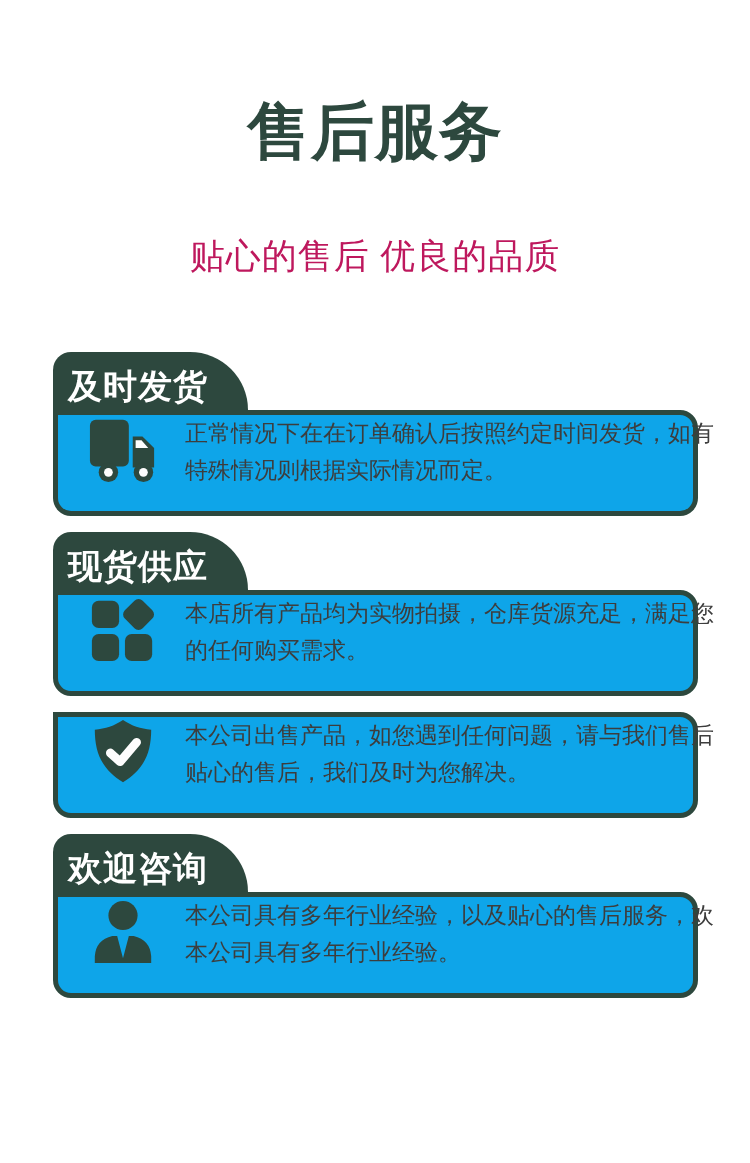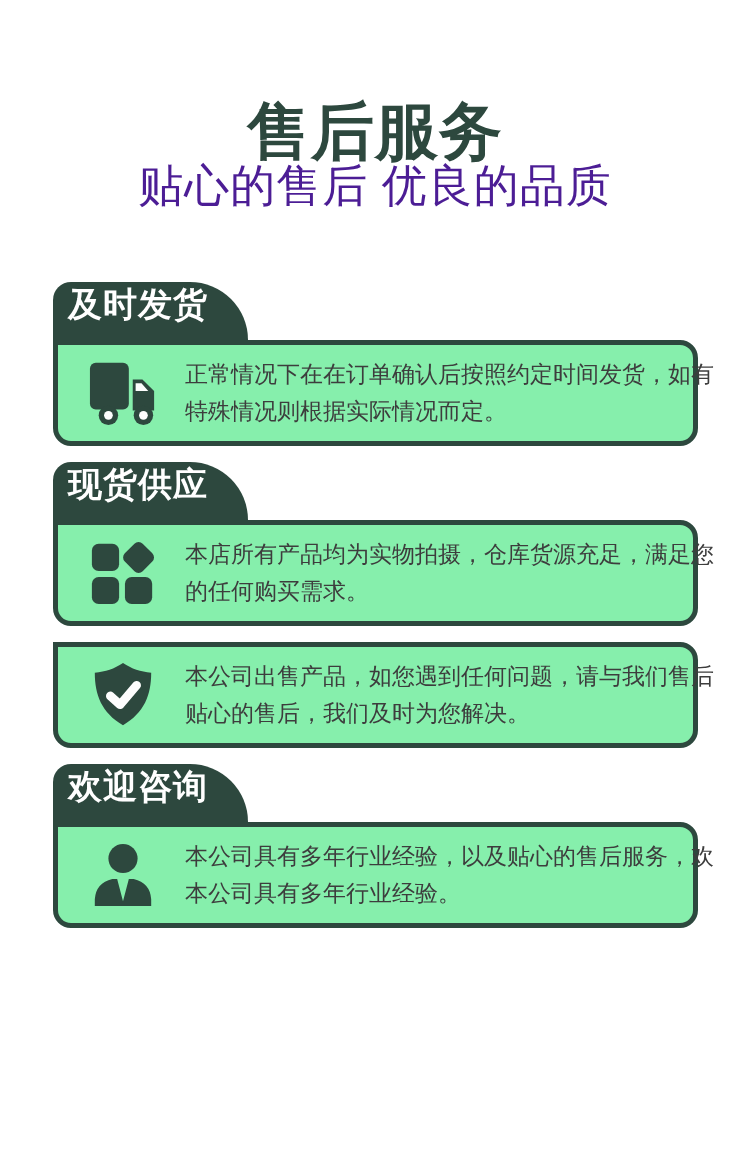--- a/index.html
+++ b/index.html
@@ -18,58 +18,58 @@
   .main-title{
     margin:0;
     text-align:center;
     font-size:63px;
     line-height:70px;
     font-weight:900;
     color:#2d483e;
     letter-spacing:1px;
   }
   .subtitle{
+    margin-top:70px;
     text-align:center;
-    font-size:45px;
+    font-size:35px;
     line-height:40px;
     font-weight:400;
-    color:#4c1d95;
+    color:#be185d;
     letter-spacing:1px;
   }
   .sections{
     margin-left:53px;
     margin-top:76px;
   }
   .section{
     width:645px;
     margin-bottom:16px;
   }
   .tab{
     width:195px;
     height:58px;
     background:#2d483e;
     border-radius:18px 58px 0 0;
     display:flex;
-    align-items:flex-start;
+    align-items:flex-end;
     padding-left:15px;
     box-sizing:border-box;
     color:#ffffff;
     font-size:34px;
     font-weight:bold;
     letter-spacing:1px;
   }
   .box{
     width:645px;
     height:106px;
     box-sizing:border-box;
-    background:#86efac;
+    background:#0ea5e9;
     border:5px solid #2d483e;
     border-radius:0 18px 18px 18px;
     display:flex;
-    align-items:center;
   }
   .icon-wrap{
     width:70px;
     height:70px;
     margin-left:30px;
     flex:0 0 auto;
     display:flex;
     align-items:center;
     justify-content:center;
     color:#2d483e;

